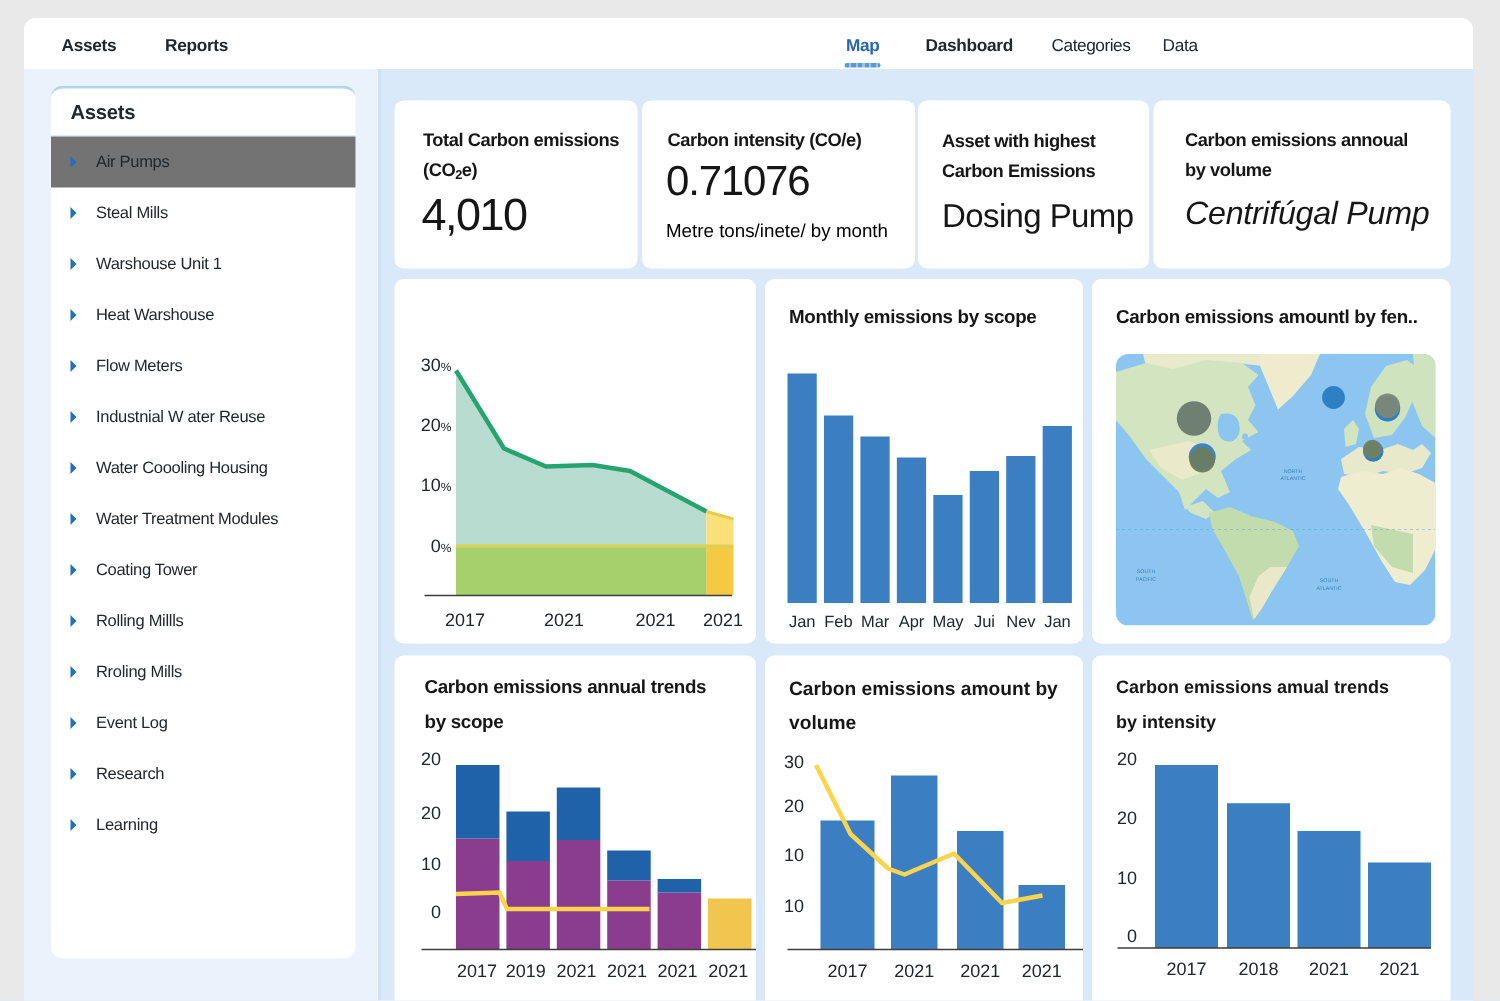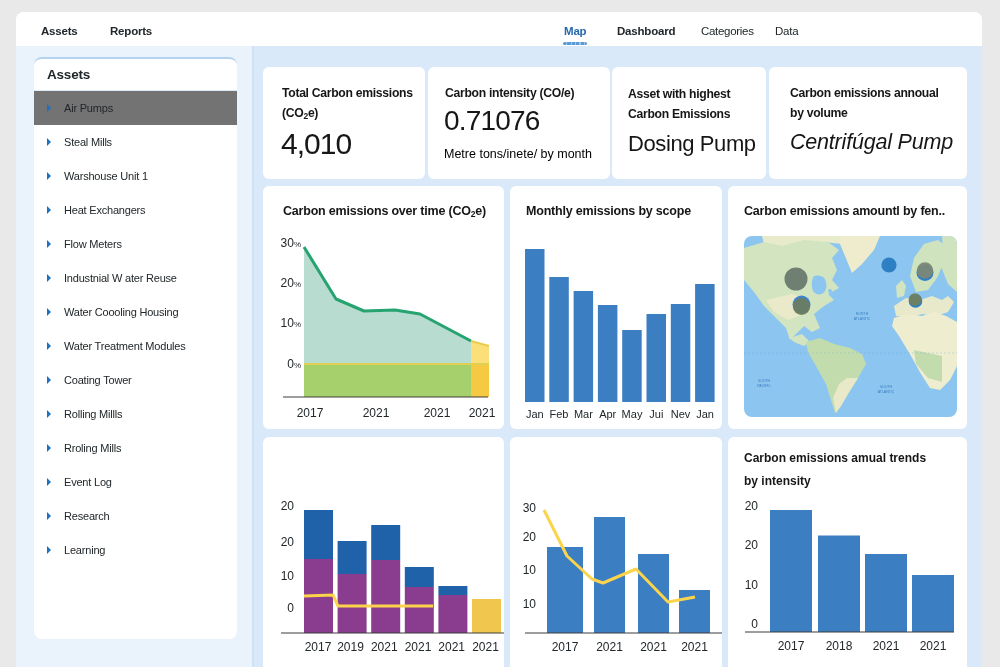--- a/index.html
+++ b/index.html
@@ -47,21 +47,21 @@
       <div class="sideitem" style="top: 34px;">
         <span class="tri"></span>
         <span class="lab">Steal Mills</span>
       </div>
       <div class="sideitem" style="top: 68px;">
         <span class="tri"></span>
         <span class="lab">Warshouse Unit 1</span>
       </div>
       <div class="sideitem" style="top: 102px;">
         <span class="tri"></span>
-        <span class="lab">Heat Exchangers</span>
+        <span class="lab">Heat Warshouse</span>
       </div>
       <div class="sideitem" style="top: 136px;">
         <span class="tri"></span>
         <span class="lab">Flow Meters</span>
       </div>
       <div class="sideitem" style="top: 170px;">
         <span class="tri"></span>
         <span class="lab">Industnial W ater Reuse</span>
       </div>
       <div class="sideitem" style="top: 204px;">
@@ -111,21 +111,20 @@
 <div class="card" style="left:612px; top:67px; width:154px; height:112px;padding-left:13px;">
   <div class="kt" style="left:16px; top:18px;">Asset with highest<br>Carbon Emissions</div>
   <div class="kv" style="left:16px; top:64px; font-size:22px; letter-spacing:-0.4px;">Dosing Pump</div>
 </div>
 <div class="card" style="left:769px; top:67px; width:198px; height:112px;">
   <div class="kt" style="left:21px; top:17px;">Carbon emissions annoual<br>by volume</div>
   <div class="kv" style="left:21px; top:63px; font-size:21.5px; letter-spacing:-0.2px;font-style:italic;">Centrifúgal Pump</div>
 </div>
 
 <div class="card" style="left:263px; top:186px; width:241px; height:243px;">
-  <div class="ctitle" style="left:20px; top:18px;">Carbon emissions over time (CO<span style="font-size:8.5px; vertical-align:-2px;">2</span>e)</div>
   <svg class="abs" style="left:0; top:0;" width="241" height="243" viewBox="0 0 241 243">
     <polygon points="41,61 73,113 101,125 132,124 157,128 208,155 208,211 41,211" fill="#b9dcd0"></polygon>
     <rect x="41" y="178" width="167" height="33" fill="#a5d06b"></rect>
     <polygon points="208,155 226,160 226,178 208,178" fill="#fbe07a"></polygon>
     <rect x="208" y="178" width="18" height="33" fill="#f6c943"></rect>
     <polyline points="41,61 73,113 101,125 132,124 157,128 208,155" fill="none" stroke="#26a46f" stroke-width="3" stroke-linejoin="round"></polyline>
     <polyline points="208,155 226,160" fill="none" stroke="#e9cb4e" stroke-width="2"></polyline>
     <line x1="41" y1="178" x2="226" y2="178" stroke="#dfcf52" stroke-width="2"></line>
     <line x1="20" y1="211" x2="225" y2="211" stroke="#3d3d3d" stroke-width="1"></line>
     <g font-size="12" fill="#21272a">
@@ -219,20 +218,21 @@
         <text x="20" y="146">SOUTH</text>
         <text x="20" y="151">PACIFIC</text>
         <text x="142" y="152">SOUTH</text>
         <text x="142" y="157">ATLANTIC</text>
       </g>
     </g>
   </svg>
 </div>
 
 <div class="card" style="left:263px; top:437px; width:241px; height:235px;">
+  <div class="ctitle" style="left:20px; top:10px; line-height:23px;">Carbon emissions annual trends<br>by scope</div>
   <svg class="abs" style="left:0; top:0;" width="241" height="230" viewBox="0 0 241 230">
     <g>
       <rect x="41" y="122" width="29" height="74" fill="#8a3d8f"></rect>
       <rect x="41" y="73" width="29" height="49" fill="#1f62a9"></rect>
       <rect x="74.6" y="137" width="29" height="59" fill="#8a3d8f"></rect>
       <rect x="74.6" y="104" width="29" height="33" fill="#1f62a9"></rect>
       <rect x="108.2" y="123" width="29" height="73" fill="#8a3d8f"></rect>
       <rect x="108.2" y="88" width="29" height="35" fill="#1f62a9"></rect>
       <rect x="141.8" y="150" width="29" height="46" fill="#8a3d8f"></rect>
       <rect x="141.8" y="130" width="29" height="20" fill="#1f62a9"></rect>
@@ -251,20 +251,21 @@
       <text x="87.5" y="214" text-anchor="middle">2019</text>
       <text x="121.3" y="214" text-anchor="middle">2021</text>
       <text x="155" y="214" text-anchor="middle">2021</text>
       <text x="188.7" y="214" text-anchor="middle">2021</text>
       <text x="222.5" y="214" text-anchor="middle">2021</text>
     </g>
   </svg>
 </div>
 
 <div class="card" style="left:510px; top:437px; width:212px; height:235px;">
+  <div class="ctitle" style="left:16px; top:10px; line-height:23px; font-size:12.8px; letter-spacing:0;">Carbon emissions amount by<br>volume</div>
   <svg class="abs" style="left:0; top:0;" width="212" height="230" viewBox="0 0 212 230">
     <g fill="#3c7ec2">
       <rect x="37" y="110" width="36" height="86"></rect>
       <rect x="84" y="80" width="31" height="116"></rect>
       <rect x="128" y="117" width="31" height="79"></rect>
       <rect x="169" y="153" width="31" height="43"></rect>
     </g>
     <polyline points="34,73 57,119 82,142 93,146 126,132 158,165 185,160" fill="none" stroke="#fbd44c" stroke-width="3" stroke-linejoin="round"></polyline>
     <line x1="15" y1="196" x2="212" y2="196" stroke="#3d3d3d" stroke-width="1"></line>
     <g font-size="12" fill="#21272a">

